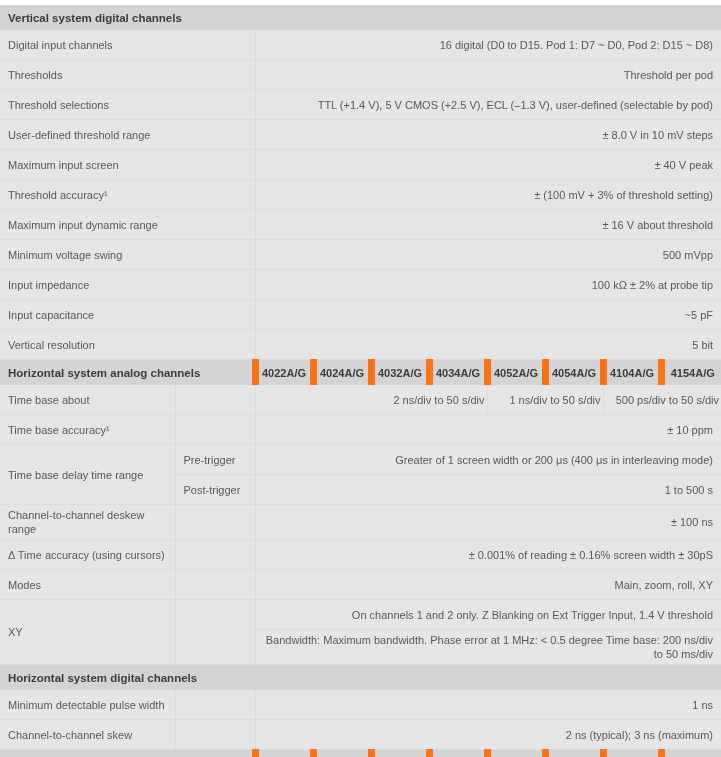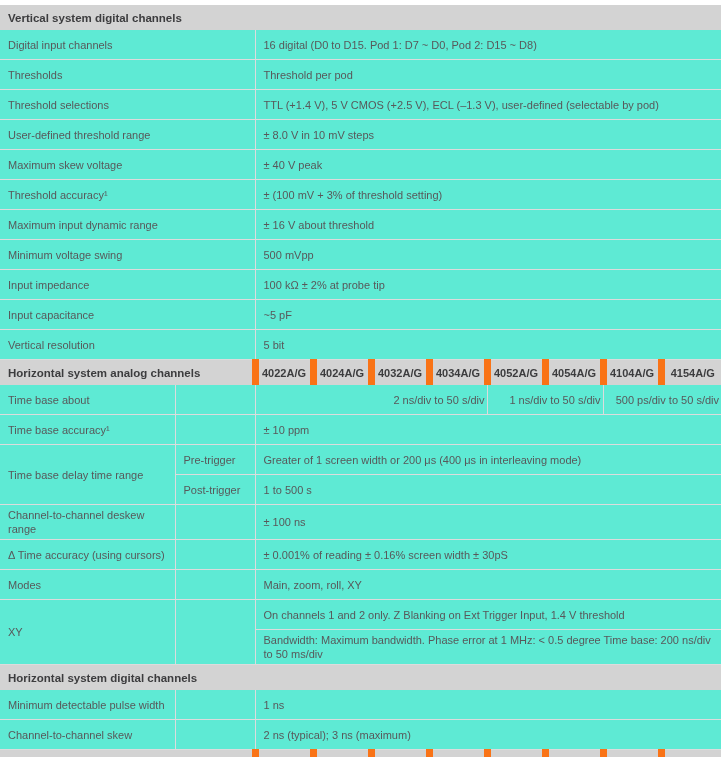--- a/index.html
+++ b/index.html
@@ -2,28 +2,28 @@
 <html><head>
 <meta charset="utf-8">
 <style>
   html,body { margin:0; padding:0; background:#ffffff; }
   body { font-family:"Liberation Sans", sans-serif; }
   .page { width:721px; }
   .top-gap { height:5px; background:#ffffff; }
   table.spec { border-collapse:collapse; table-layout:fixed; width:721px; }
   td { font-size:11px; color:#58585a; vertical-align:middle; word-wrap:break-word; }
   td.lbl, td.sub, td.val {
-    background:#5eead4;
+    background:#e5e5e5;
     border-bottom:1px solid #dcdcdc;
     height:23px;
     padding:3px 8px;
     line-height:14px;
   }
   td.lbl, td.sub { border-right:1px solid #dcdcdc; }
-  td.val { border-right:1px solid #dcdcdc; }
+  td.val { border-right:1px solid #dcdcdc;text-align:right; }
   tr td:last-child { border-right:none; }
   td.center { text-align:right; padding:3px 2px; }
   tr.band td {
     background:#d3d3d3;
     font-weight:bold;
     color:#3c3c3e;
     height:19px;
     padding:3px 8px;
     border-right:7px solid #f97316;
     border-bottom:none;
@@ -67,21 +67,21 @@
       </tr>
       <tr>
         <td colspan="2" class="lbl">Threshold selections</td>
         <td colspan="8" class="val">TTL (+1.4 V), 5 V CMOS (+2.5 V), ECL (–1.3 V), user-defined (selectable by pod)</td>
       </tr>
       <tr>
         <td colspan="2" class="lbl">User-defined threshold range</td>
         <td colspan="8" class="val">± 8.0 V in 10 mV steps</td>
       </tr>
       <tr>
-        <td colspan="2" class="lbl">Maximum skew voltage</td>
+        <td colspan="2" class="lbl">Maximum input screen</td>
         <td colspan="8" class="val">± 40 V peak</td>
       </tr>
       <tr>
         <td colspan="2" class="lbl">Threshold accuracy¹</td>
         <td colspan="8" class="val">± (100 mV + 3% of threshold setting)</td>
       </tr>
       <tr>
         <td colspan="2" class="lbl">Maximum input dynamic range</td>
         <td colspan="8" class="val">± 16 V about threshold</td>
       </tr>

